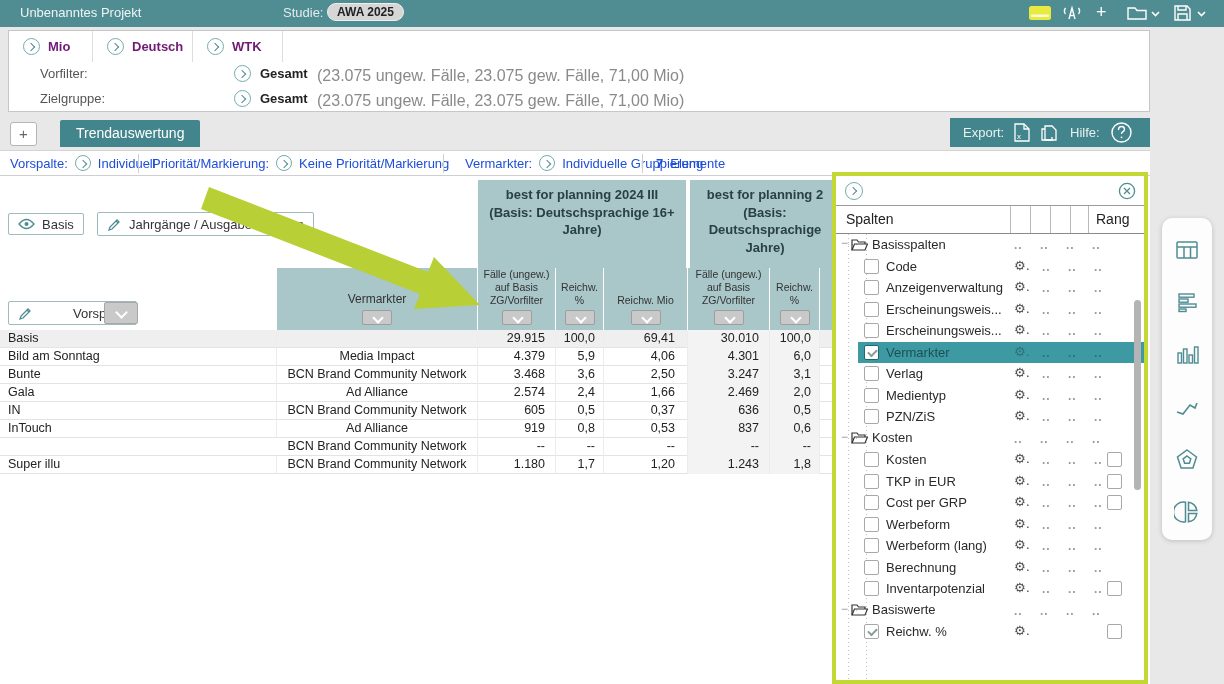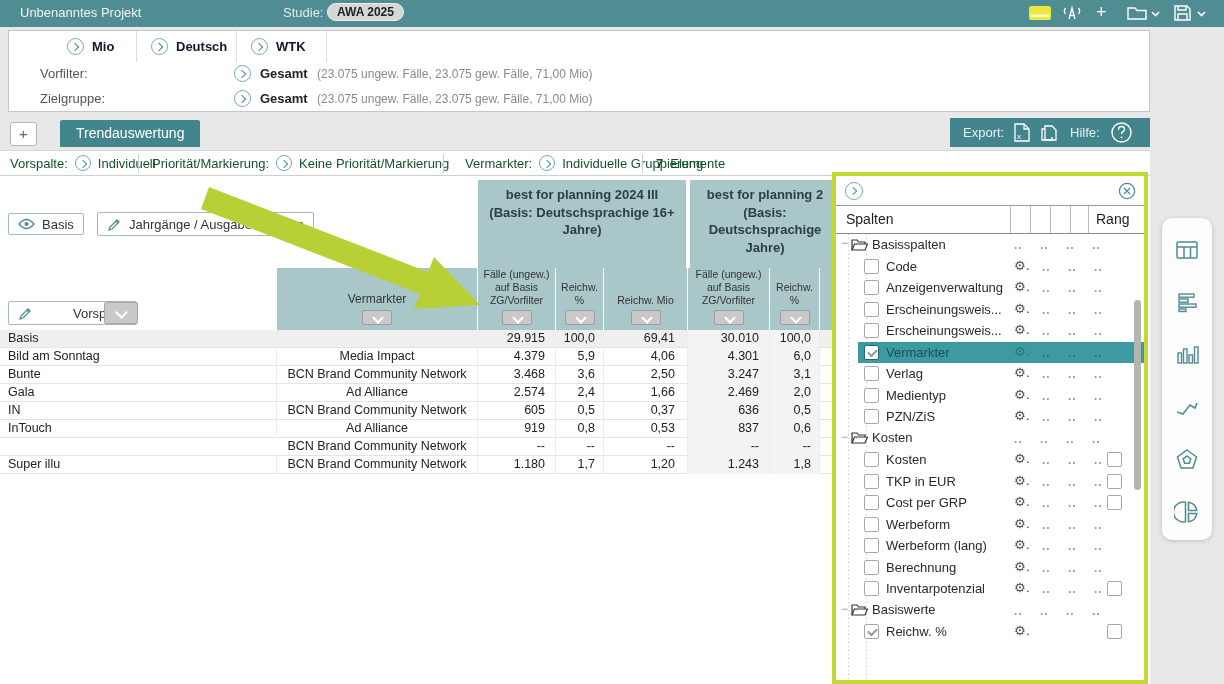--- a/index.html
+++ b/index.html
@@ -8,41 +8,41 @@
 
   
   .topbar { position:absolute; left:0; top:0; width:1224px; height:27px; background:#4f8d93; color:#eef5f5; }
   .topbar .title { position:absolute; left:20px; top:5px; font-size:13px; }
   .topbar .study-label { position:absolute; left:283px; top:5px; font-size:13px; color:#e2ecec; }
   .badge { position:absolute; left:327px; top:3px; background:#d6d6d6; color:#222; border:1px solid #efefef; border-radius:9px; padding:1px 9px; font-size:12px; font-weight:bold; }
   .tb-ico { position:absolute; top:4px; }
 
   
   .filterbox { position:absolute; left:8px; top:30px; width:1142px; height:82px; background:#fff; border:1px solid #c6c6c6; }
-  .fbtn { position:absolute; top:0; height:31px; border-right:1px solid #ddd; display:flex; align-items:center; gap:8px; padding-left:14px; font-weight:bold; color:#0f172a; cursor:pointer;margin-left:44px; }
+  .fbtn { position:absolute; top:0; height:31px; border-right:1px solid #ddd; display:flex; align-items:center; gap:8px; padding-left:14px; font-weight:bold; color:#701a75; cursor:pointer; }
   .frow { position:absolute; left:2px; width:100%; height:25px;margin-left:16px; }
   .frow .flabel { position:absolute; left:13px; top:4px; color:#555; }
   .frow .cic { position:absolute; left:207px; top:3px; }
   .frow .fval { position:absolute; left:233px; top:4px; font-weight:bold; color:#222; }
-  .frow .fdetail { position:absolute; left:290px; top:5px; color:#8a8a8a; font-size:12px; }
+  .frow .fdetail { position:absolute; left:290px; top:5px; color:#8a8a8a; font-size:16px; }
 
   
   .cic { width:17px; height:17px; border:1.5px solid #74abb0; border-radius:50%; display:inline-block; position:relative; flex:none; }
   .cic::before { content:""; position:absolute; left:4px; top:4.5px; width:5px; height:5px; border-top:1.6px solid #4e8c92; border-right:1.6px solid #4e8c92; transform:rotate(45deg); }
 
   
   .addtab { position:absolute; left:10px; top:122px; width:27px; height:24px; background:#fff; border:1px solid #b5b5b5; border-radius:3px; color:#666; font-size:15px; text-align:center; line-height:21px; cursor:pointer; }
   .tab-active { position:absolute; left:60px; top:120px; height:27px; padding:0 16px; background:#43858c; color:#fff; font-size:14px; line-height:27px; border-radius:2px 2px 0 0; cursor:pointer; }
   .exportbar { position:absolute; left:950px; top:118px; width:200px; height:29px; background:#43858c; color:#fff; }
   .exportbar .xlabel { position:absolute; left:13px; top:7px; font-size:13px; color:#e8f1f1; }
   .exportbar .hlabel { position:absolute; left:120px; top:7px; font-size:13px; color:#e8f1f1; }
 
   
   .settingsrow { position:absolute; left:0; top:150px; width:1150px; height:26px; background:#fff; border-top:1px solid #d4d4d4; border-bottom:1px solid #cfcfcf; }
-  .setitem { position:absolute; top:0; height:100%; display:flex; align-items:center; gap:7px; color:#14532d; }
+  .setitem { position:absolute; top:0; height:100%; display:flex; align-items:center; gap:7px; color:#1d4ed8; }
   .setdiv { position:absolute; top:3px; height:19px; width:1px; background:#cfcfcf; }
   .setitem .cic { width:16px; height:16px; }
 
   
   .mainarea { position:absolute; left:0; top:176px; width:1150px; height:508px; background:#fff; }
 
   
   .ctlbtn { position:absolute; background:#fff; border:1px solid #9fb9bc; border-radius:2px; display:flex; align-items:center; gap:7px; padding:0 9px; height:24px; color:#333; cursor:pointer; font-size:13px; }
   .graybtn { position:absolute; width:34px; height:22px; background:#c9c9c9; border:1px solid #a7a7a7; border-radius:2px; cursor:pointer; }
   .graybtn::before { content:""; position:absolute; left:12px; top:5px; width:7px; height:7px; border-left:2px solid #fff; border-bottom:2px solid #fff; transform:rotate(-45deg); }

